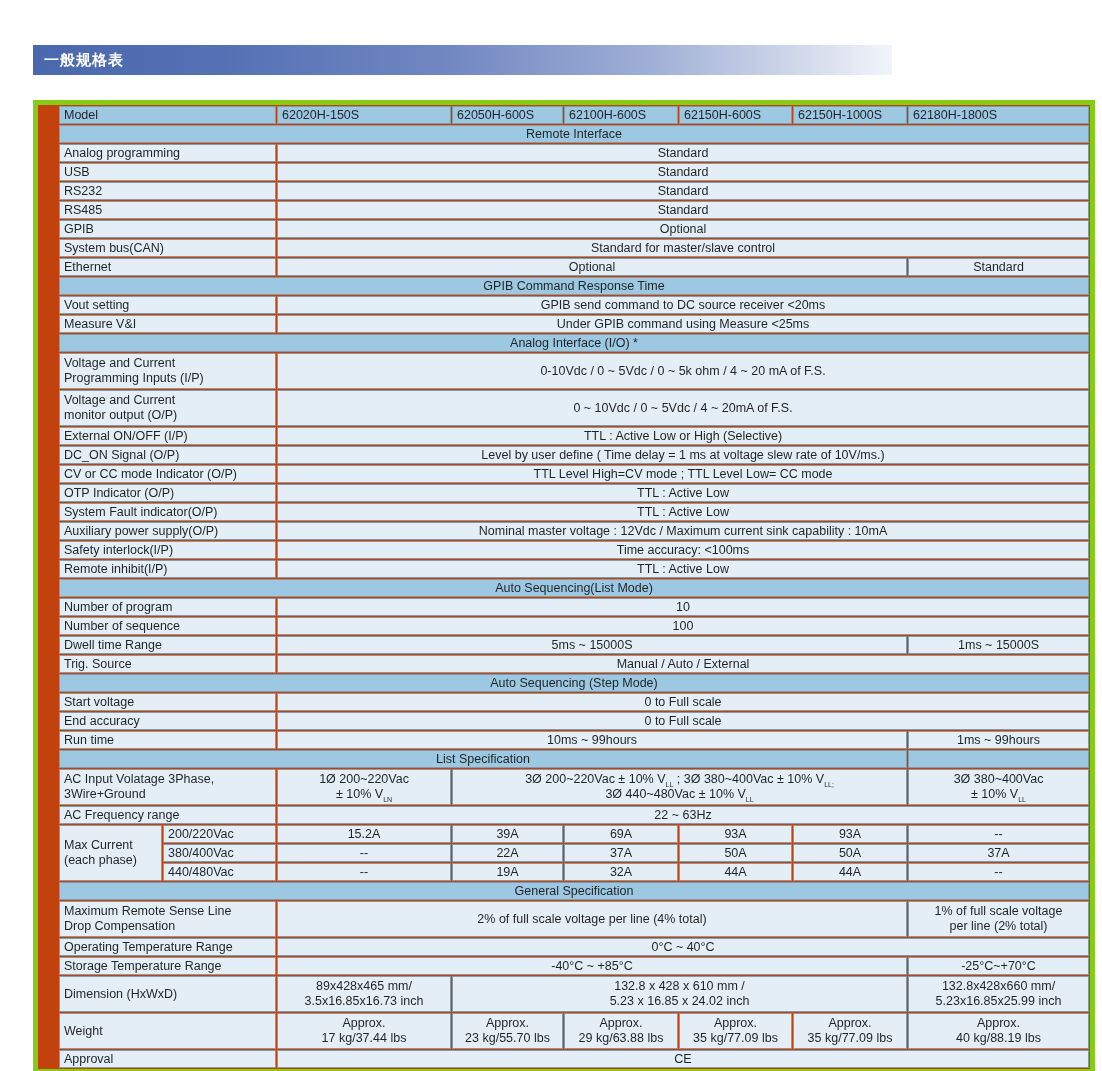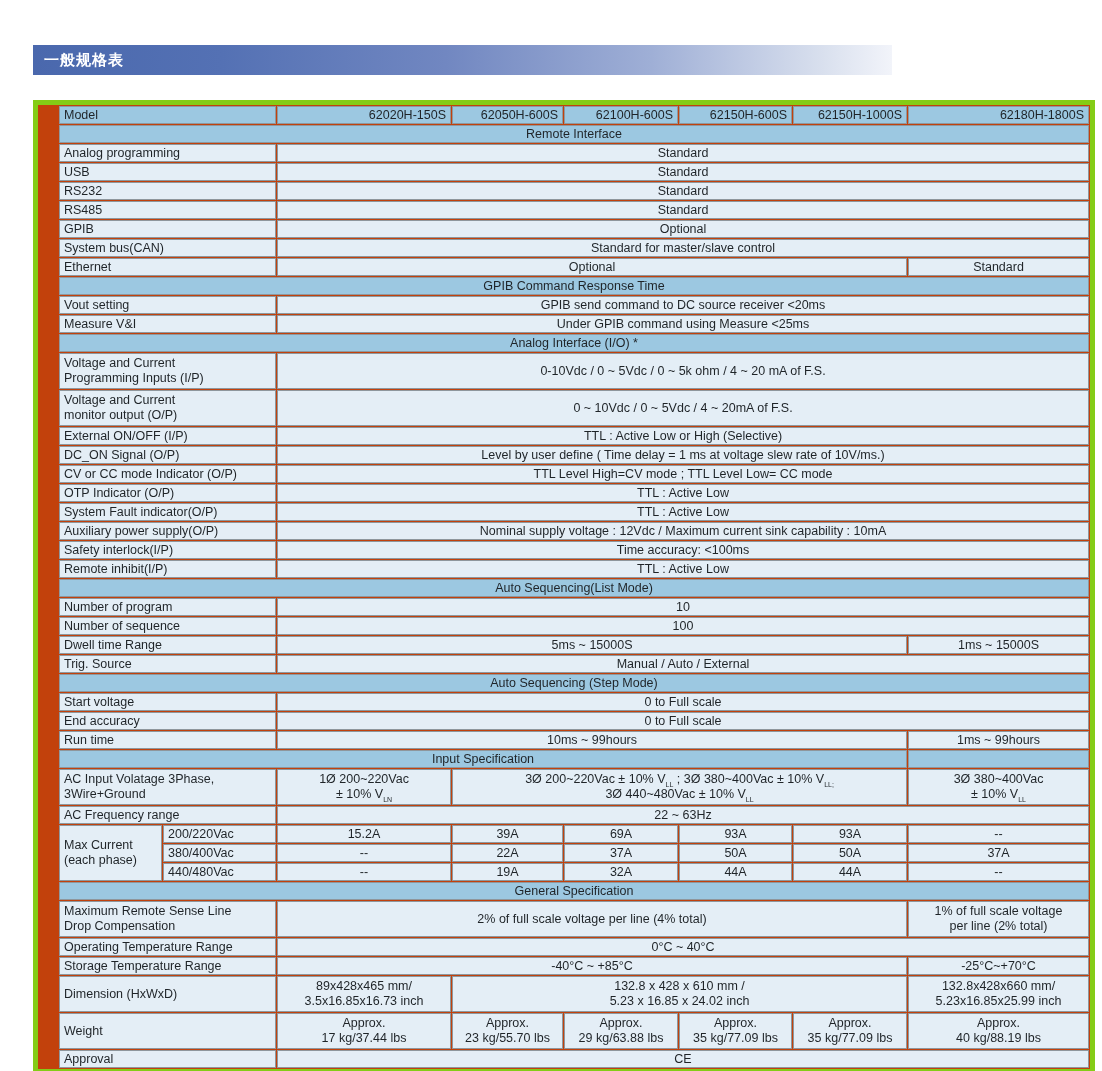--- a/index.html
+++ b/index.html
@@ -25,21 +25,21 @@
   td{
     border:1px solid #8e979d;box-sizing:border-box;
     height:18px;padding:0 4px;
     font-size:12.5px;line-height:1.18;color:#1f2428;
     vertical-align:middle;overflow:hidden;white-space:nowrap;
   }
   tr.dbl td{height:36px;white-space:normal;}
   td.val {background:#e4eef6;text-align:center;}
   td.lbl {background:#e4eef6;text-align:left;margin-top:32px;}
   td.sec {background:#9cc8e1;text-align:center;}
-  td.hdr {background:#9cc8e1;text-align:right;}
+  td.hdr {background:#9cc8e1;text-align:left;}
   td.hdrl{background:#9cc8e1;text-align:left;}
   sub{font-size:7px;line-height:0;}
   .footnote-clip{
     margin:4px 0 0 50px;width:290px;height:3px;opacity:.75;
     background:repeating-linear-gradient(90deg,#9aa1a6 0 3px,transparent 3px 7px,#9aa1a6 7px 12px,transparent 12px 16px);
   }
 </style>
 </head>
 <body>
 
@@ -137,21 +137,21 @@
       <tr>
         <td class="lbl" colspan="2">OTP Indicator (O/P)</td>
         <td class="val" colspan="6">TTL : Active Low</td>
       </tr>
       <tr>
         <td class="lbl" colspan="2">System Fault indicator(O/P)</td>
         <td class="val" colspan="6">TTL : Active Low</td>
       </tr>
       <tr>
         <td class="lbl" colspan="2">Auxiliary power supply(O/P)</td>
-        <td class="val" colspan="6">Nominal supply voltage : 12Vdc / Maximum current sink capability : 10mA</td>
+        <td class="val" colspan="6">Nominal master voltage : 12Vdc / Maximum current sink capability : 10mA</td>
       </tr>
       <tr>
         <td class="lbl" colspan="2">Safety interlock(I/P)</td>
         <td class="val" colspan="6">Time accuracy: &lt;100ms</td>
       </tr>
       <tr>
         <td class="lbl" colspan="2">Remote inhibit(I/P)</td>
         <td class="val" colspan="6">TTL : Active Low</td>
       </tr>
       <tr>
@@ -184,21 +184,21 @@
       <tr>
         <td class="lbl" colspan="2">End accuracy</td>
         <td class="val" colspan="6">0 to Full scale</td>
       </tr>
       <tr>
         <td class="lbl" colspan="2">Run time</td>
         <td class="val" colspan="5">10ms ~ 99hours</td>
         <td class="val">1ms ~ 99hours</td>
       </tr>
       <tr>
-        <td class="sec" colspan="7">Input Specification</td>
+        <td class="sec" colspan="7">List Specification</td>
         <td class="sec"></td>
       </tr>
       <tr class="dbl">
         <td class="lbl" colspan="2">AC Input Volatage 3Phase,<br>3Wire+Ground</td>
         <td class="val">1Ø 200~220Vac<br>± 10% V<sub>LN</sub></td>
         <td class="val" colspan="4">3Ø 200~220Vac ± 10% V<sub>LL</sub> ; 3Ø 380~400Vac ± 10% V<sub>LL;</sub><br>3Ø 440~480Vac ± 10% V<sub>LL</sub></td>
         <td class="val">3Ø 380~400Vac<br>± 10% V<sub>LL</sub></td>
       </tr>
       <tr>
         <td class="lbl" colspan="2">AC Frequency range</td>

